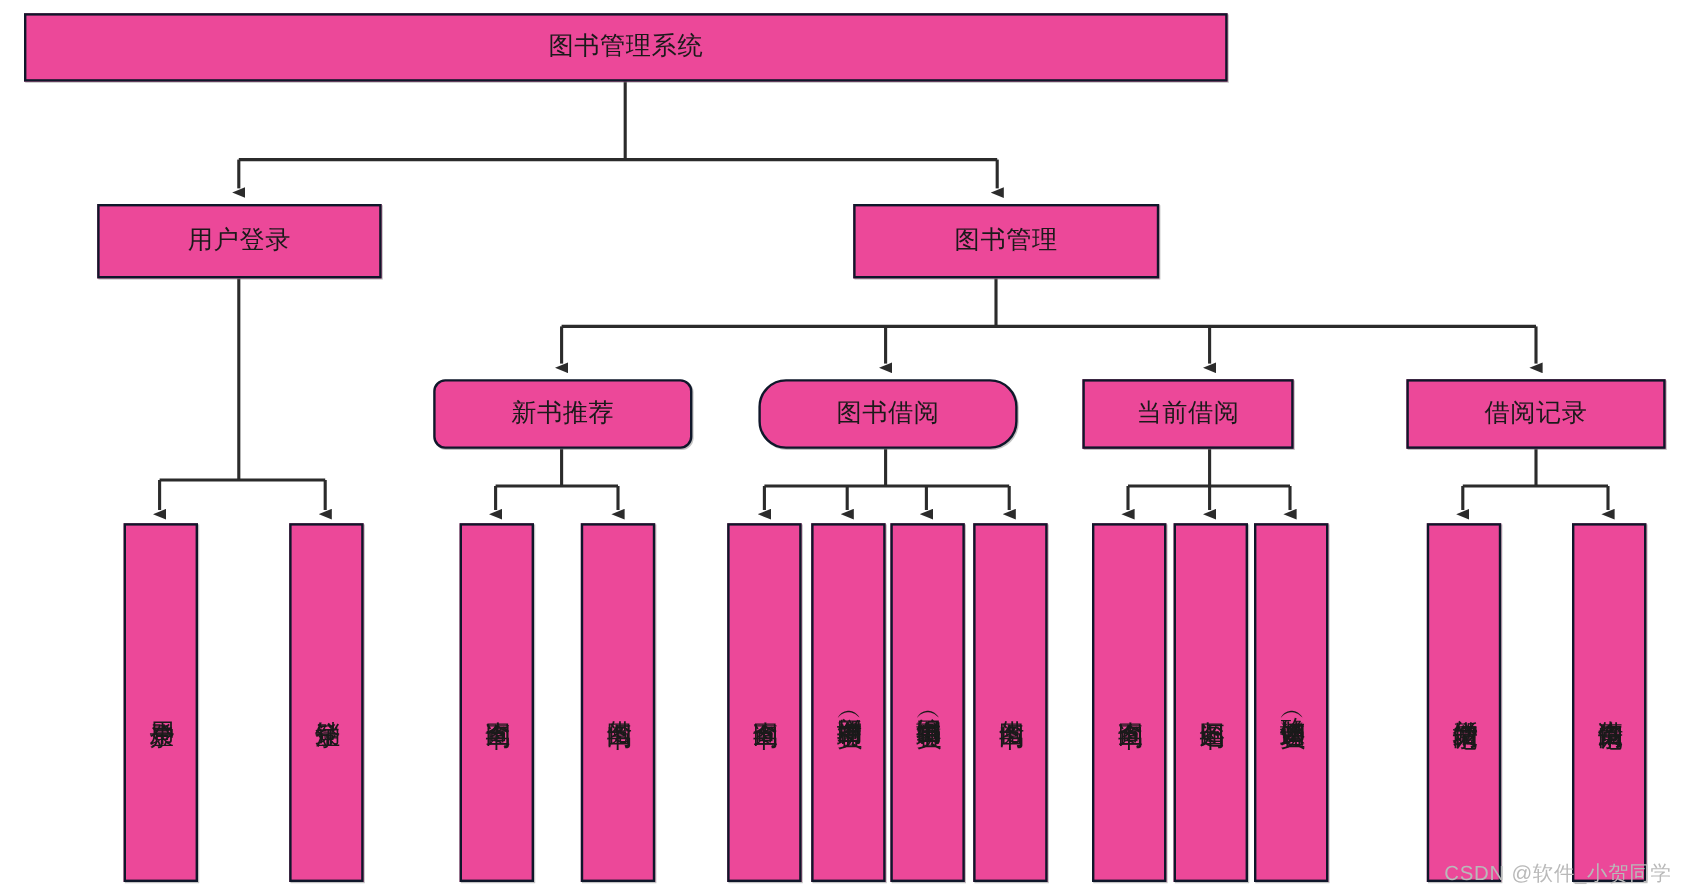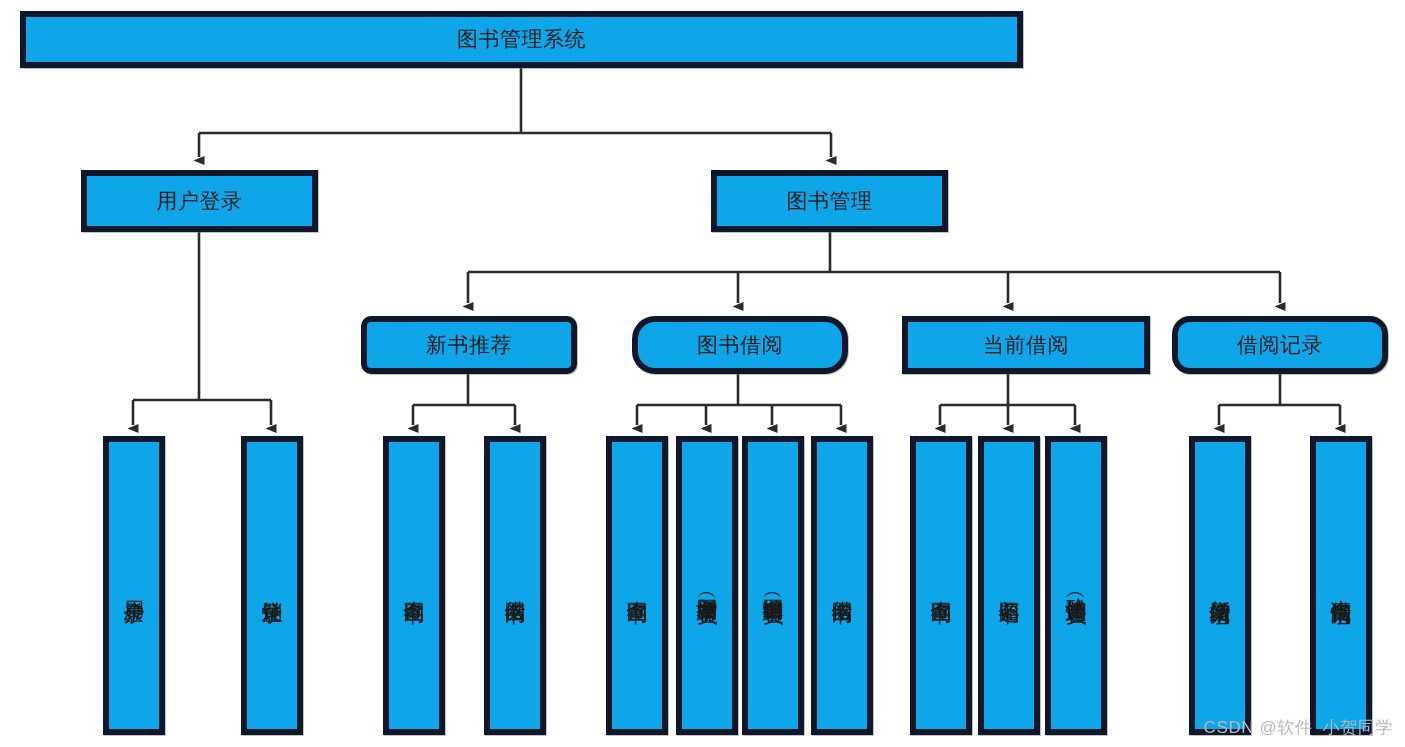--- a/index.html
+++ b/index.html
@@ -22,22 +22,22 @@
     position: absolute;
     left: 0;
     top: 0;
     width: 1405px;
     height: 747px;
     pointer-events: none;
   }
   .node {
     position: absolute;
     box-sizing: border-box;
-    border: 6px solid #0f172a;
-    background: #0ea5e9;
+    border: 2px solid #0f172a;
+    background: #ec4899;
     display: flex;
     align-items: center;
     justify-content: center;
     box-shadow: 1px 1px 0 rgba(120,120,120,0.45);
   }
   .node .label {
     font-size: 21px;
     line-height: 1.18;
     letter-spacing: 0.5px;
     color: #1a1a1a;
@@ -123,34 +123,34 @@
     </g>
   </svg>
 
   <div class="node" style="left:20px; top:11px; width:1003px; height:57px;">
     <span class="label">图书管理系统</span>
   </div>
 
   <div class="node" style="left:81px; top:170px; width:237px; height:62px;">
     <span class="label">用户登录</span>
   </div>
-  <div class="node" style="left:711px; top:170px; width:237px; height:62px;">
+  <div class="node" style="left:711px; top:170px; width:255px; height:62px;">
     <span class="label">图书管理</span>
   </div>
 
   <div class="node" style="left:361px; top:316px; width:216px; height:58px;border-radius:10px;">
     <span class="label">新书推荐</span>
   </div>
   <div class="node" style="left:632px; top:316px; width:216px; height:58px;border-radius:23px;">
     <span class="label">图书借阅</span>
   </div>
-  <div class="node" style="left:902px; top:316px; width:248px; height:58px;">
+  <div class="node" style="left:902px; top:316px; width:176px; height:58px;">
     <span class="label">当前借阅</span>
   </div>
-  <div class="node" style="left:1172px; top:316px; width:216px; height:58px;border-radius:18px;">
+  <div class="node" style="left:1172px; top:316px; width:216px; height:58px;">
     <span class="label">借阅记录</span>
   </div>
 
   <div class="node leaf" style="left:103px; top:436px; width:62px; height:299px;">
     <span class="label">用户登录</span>
   </div>
   <div class="node leaf" style="left:241px; top:436px; width:62px; height:299px;">
     <span class="label">注销登录</span>
   </div>
 

